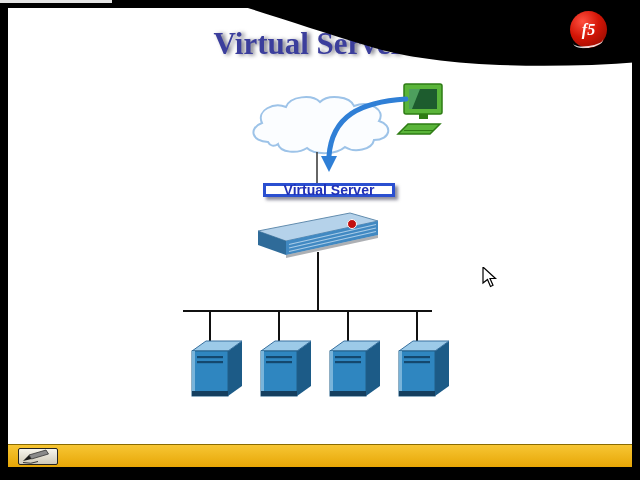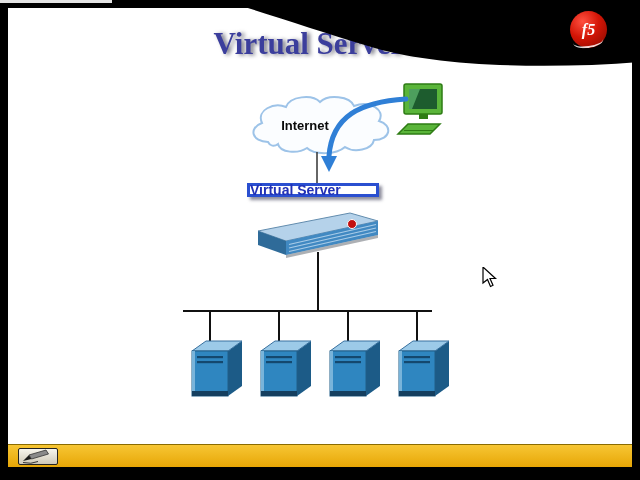--- a/index.html
+++ b/index.html
@@ -7,23 +7,23 @@
   .stage { position:relative; width:640px; height:480px; background:var(--c-background,#000); overflow:hidden; }
   .abs { position:absolute; }
   .layer { position:absolute; left:0; top:0; width:640px; height:480px; pointer-events:none; }
   .slide { left:8px; top:8px; width:624px; height:436px; background:var(--c-slide_bg,#fff); }
   .top-sliver { left:0; top:0; width:112px; height:3px; background:#e4e4e4; }
   .title { left:150px; top:26px; width:330px; text-align:center;
            font-family:"Liberation Serif",serif; font-weight:bold; font-size:31px;
            color:var(--c-title,#3b3e9c); text-shadow:3px 1px 4px rgba(0,0,25,.55); }
   .cloud-label { left:230px; top:96px; width:150px; height:58px; display:flex;
                  align-items:center; justify-content:center; font-weight:bold; font-size:13px; color:#0a0a0a; }
-  .vs-box { left:247px; top:183px; width:132px; height:14px; background:#fff;
+  .vs-box { left:263px; top:183px; width:132px; height:14px; background:#fff;
             border:3px solid var(--c-box_border,#2a4fd0); box-shadow:3px 3px 3px rgba(30,30,60,.5);
-            display:flex; align-items:center; }
+            display:flex; align-items:center; justify-content:center; }
   .vs-box span { font-weight:bold; font-size:14px; color:var(--c-box_text,#2130b6); }
   .logo { left:570px; top:11px; width:37px; height:37px; border-radius:50%;
           background:radial-gradient(circle at 34% 28%, #ff5040, #d31506 45%, #8e0b00 92%);
           display:flex; align-items:center; justify-content:center; }
   .logo::after { content:""; position:absolute; left:3px; bottom:0px; width:30px; height:11px;
                  border-bottom:2px solid rgba(255,255,255,.85); border-radius:50%; transform:rotate(-8deg); }
   .logo span { color:#fff; font-family:"Liberation Serif",serif; font-style:italic; font-weight:bold; font-size:16px; position:relative; }
   .taskbar { left:8px; top:444px; width:624px; height:23px;
              background:linear-gradient(var(--c-taskbar_yellow,#f7c634), #e7a606);
              border-top:1px solid #8a6b00; }
@@ -40,21 +40,20 @@
   <div class="abs top-sliver"></div>
 
   <h1 class="abs title">Virtual Servers</h1>
 
   <svg class="abs" style="left:246px; top:94px;" width="150" height="62" viewBox="0 0 150 62">
     <path d="M 22 48 C 6 48 2 34 16 29 C 10 16 28 8 40 13 C 44 2 66 0 74 8
              C 82 0 104 2 108 12 C 124 6 140 16 133 27 C 147 31 145 46 128 46
              C 126 56 108 59 99 53 C 90 61 68 61 61 54 C 52 60 34 59 32 50
              C 28 53 24 52 22 48 Z" fill="#fbfdff" stroke="#9dc3e8" stroke-width="2"></path>
   </svg>
-  <div class="abs cloud-label">Internet</div>
 
   <svg class="abs" style="left:396px; top:82px;" width="52" height="56" viewBox="0 0 52 56">
     <rect x="8" y="2" width="38" height="30" rx="2" fill="#5ab53a" stroke="#2e7c14" stroke-width="1.5"></rect>
     <rect x="13" y="7" width="28" height="20" fill="#1d5c2e"></rect>
     <polygon points="13,7 24,7 16,27 13,27" fill="#4d9f5d"></polygon>
     <rect x="23" y="32" width="9" height="5" fill="#2e7c14"></rect>
     <polygon points="2,52 34,52 44,42 12,42" fill="#5ab53a" stroke="#2e7c14" stroke-width="1.5"></polygon>
     <line x1="8" y1="48.5" x2="38" y2="48.5" stroke="#2e7c14" stroke-width="1"></line>
   </svg>
 

